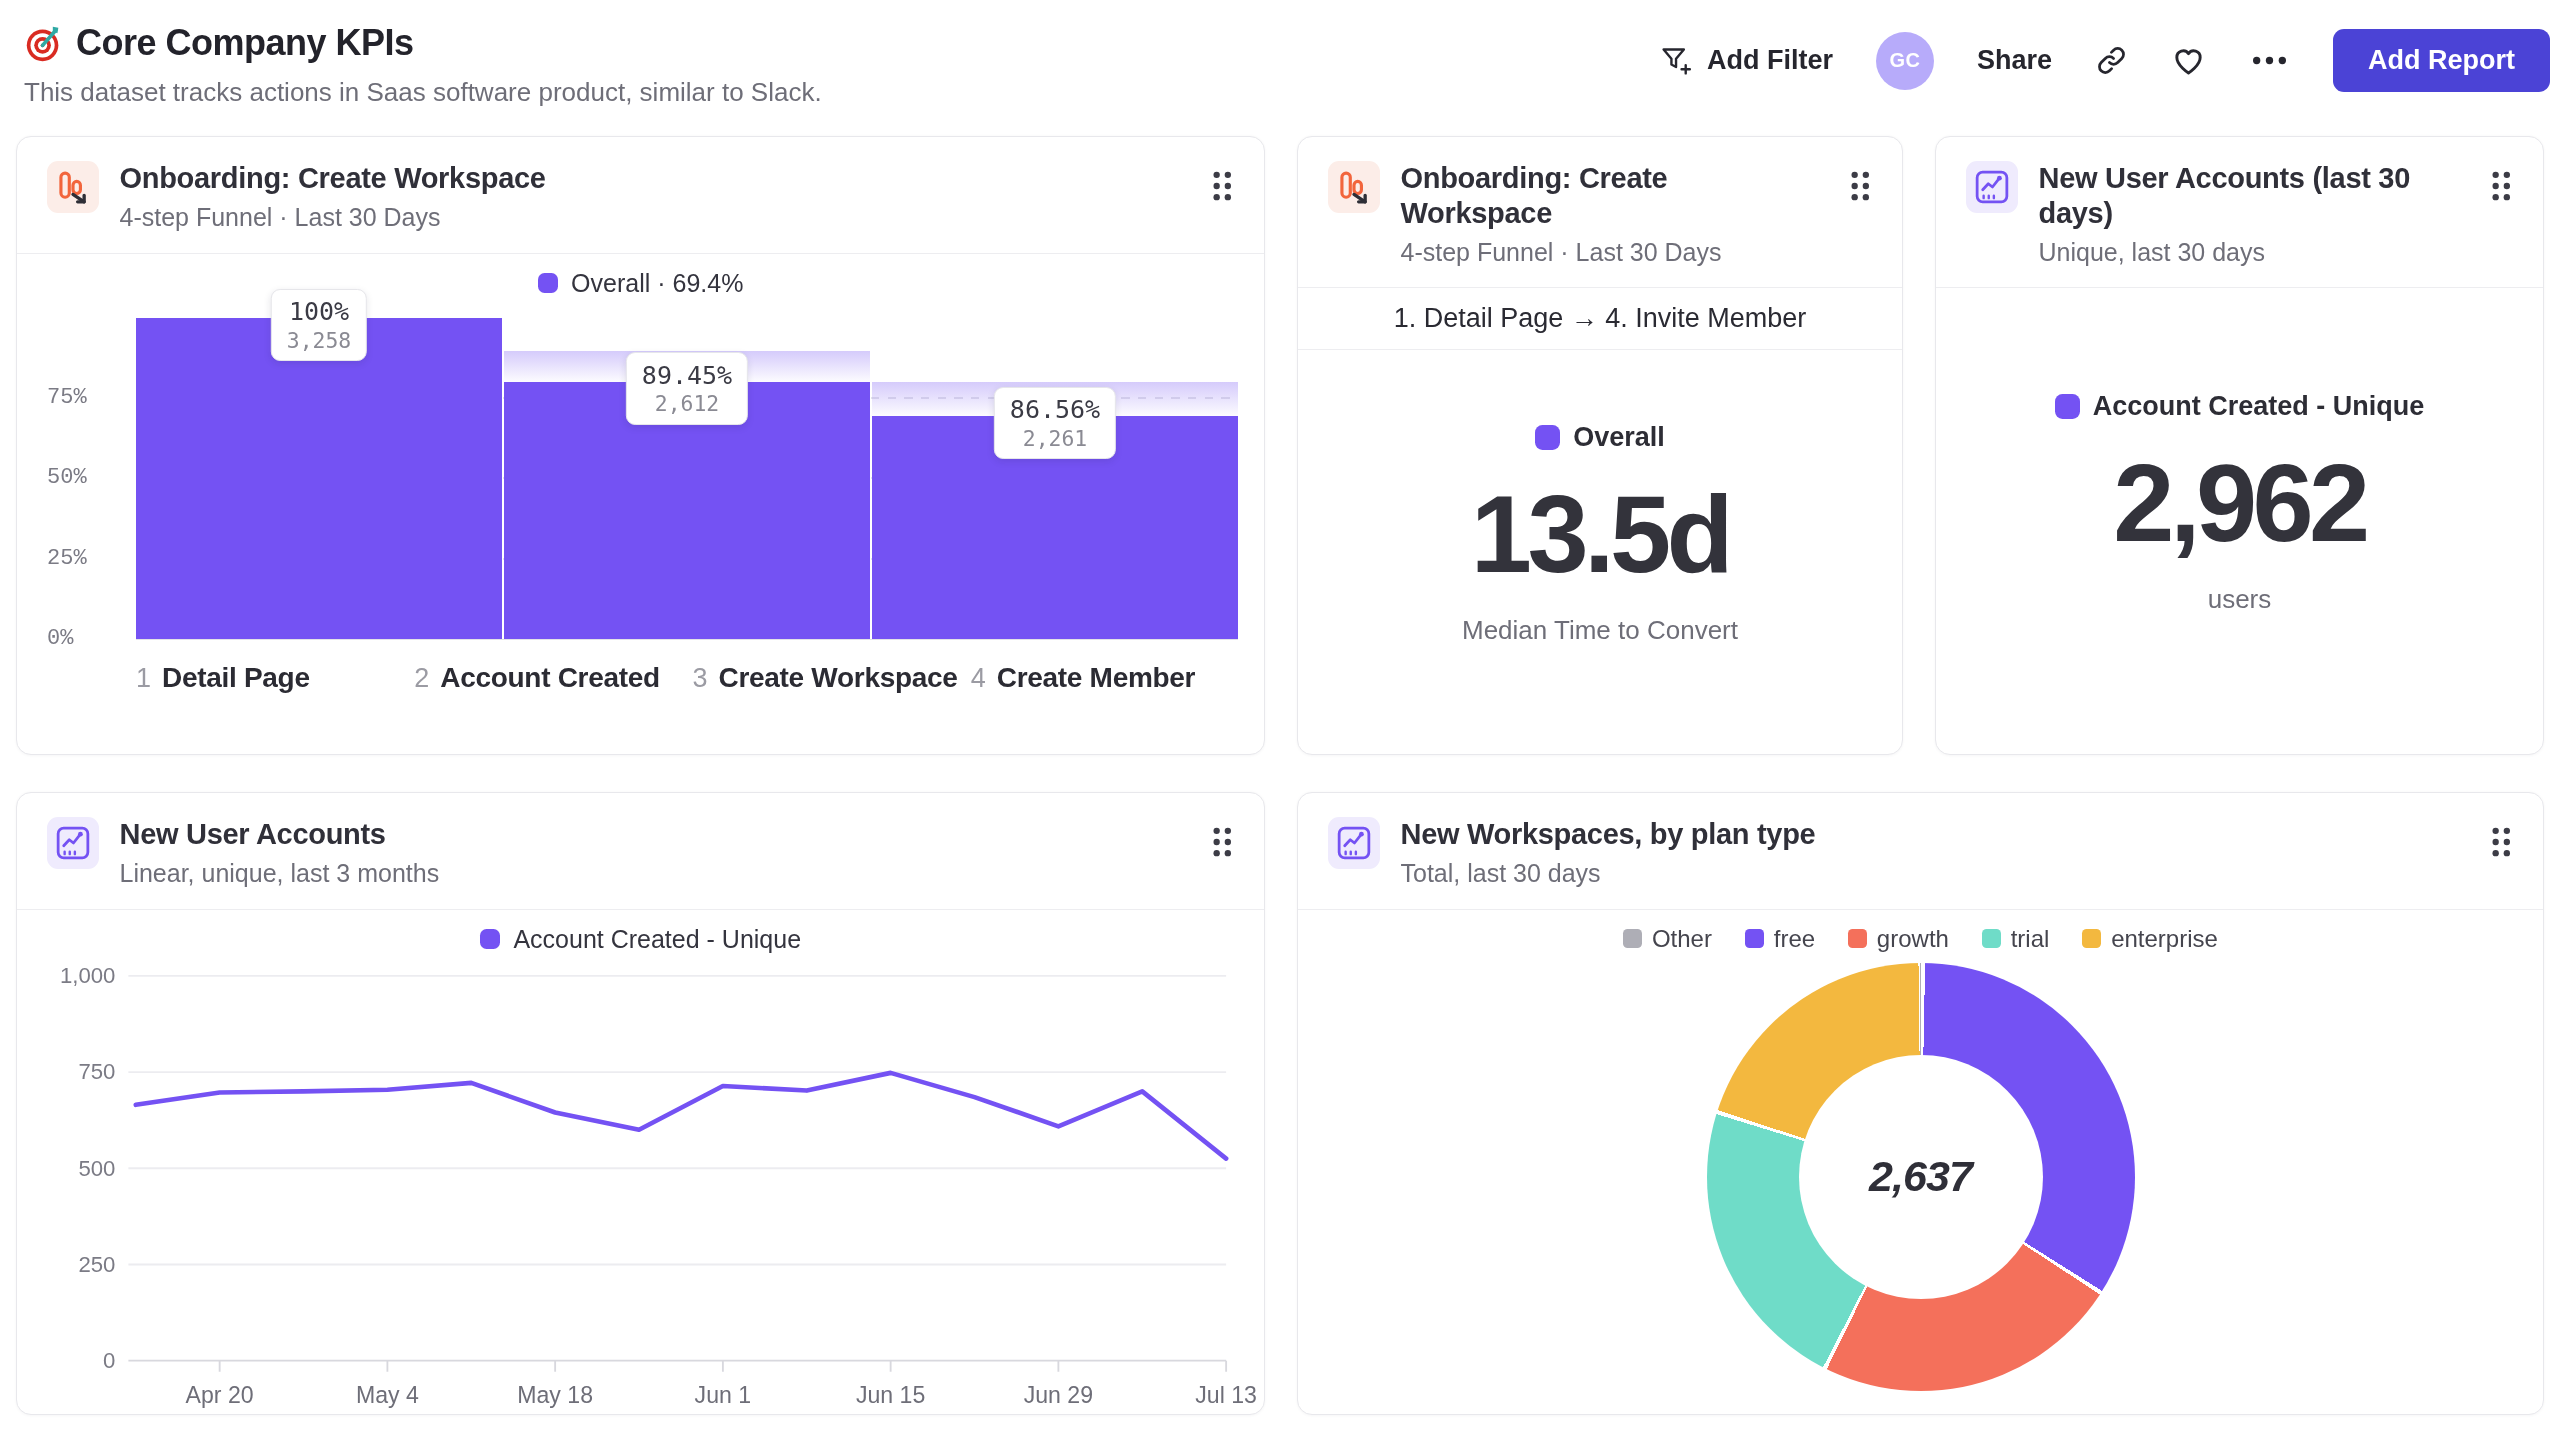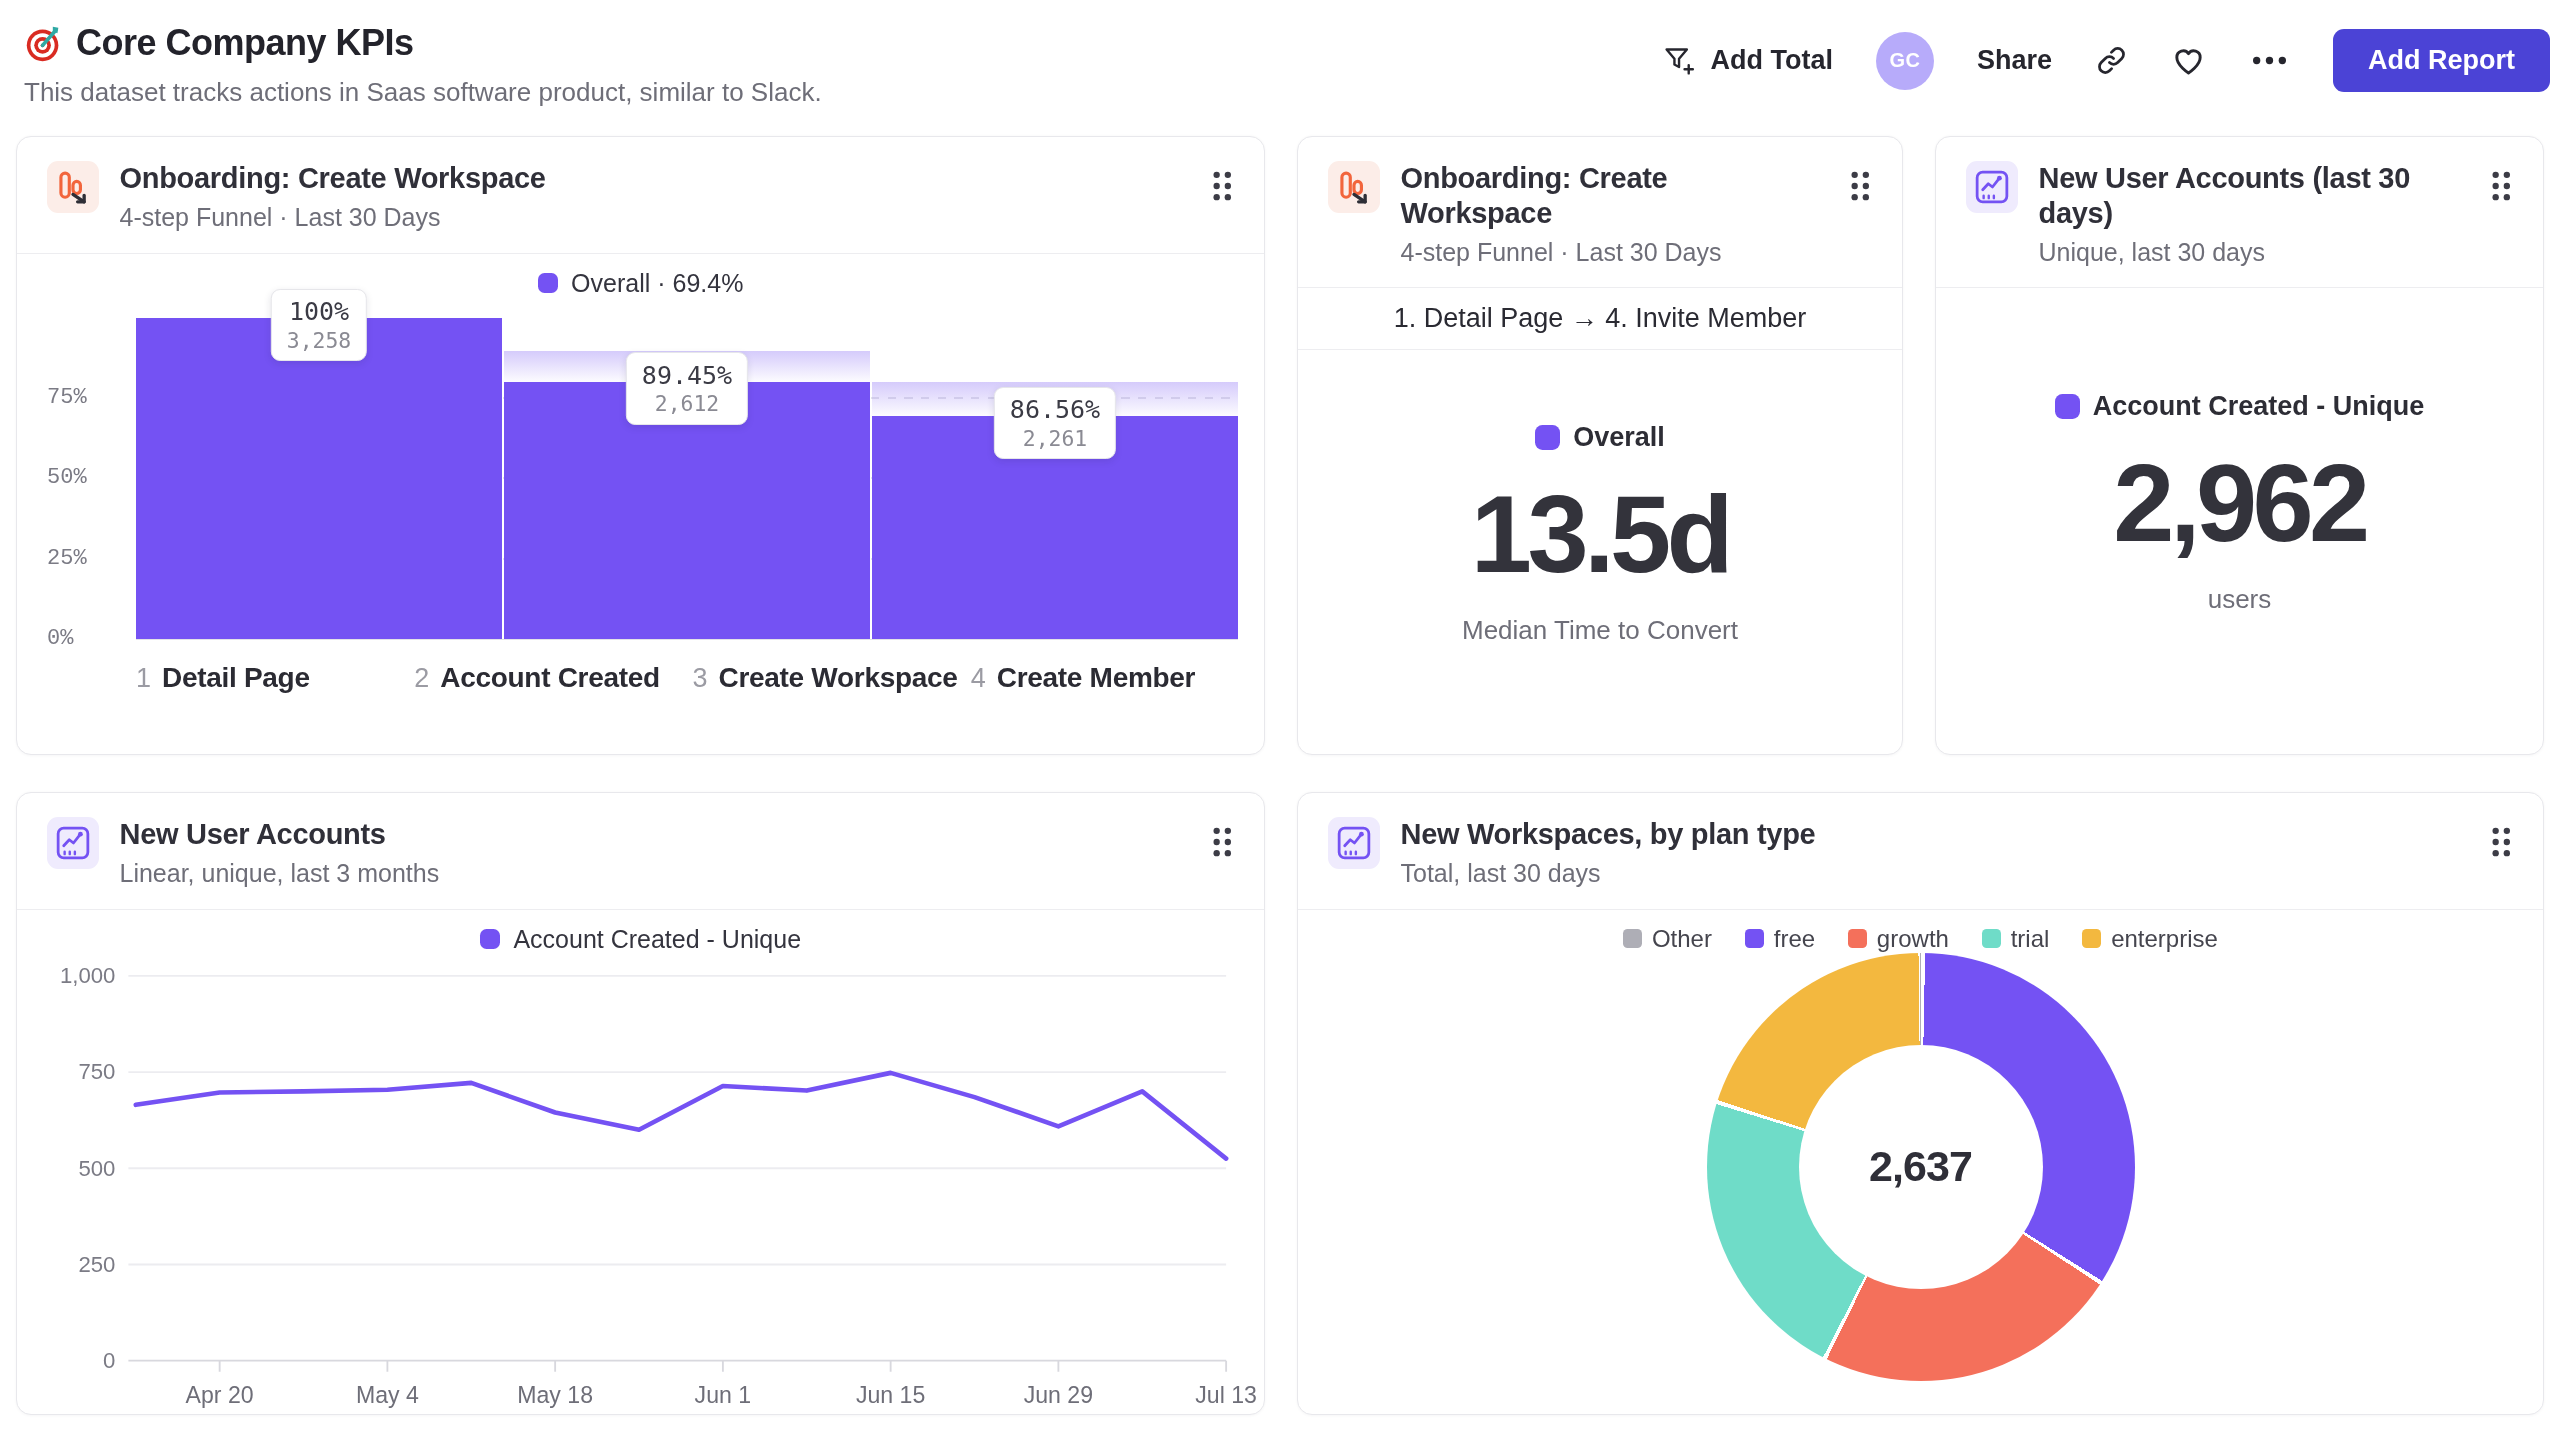--- a/index.html
+++ b/index.html
@@ -78,21 +78,21 @@
   .axisline{stroke:var(--baseline);stroke-width:2;}
   .axistick{stroke:var(--baseline);stroke-width:2;}
   .ytick{fill:var(--axis);font-size:24px;text-anchor:end;font-family:"Liberation Sans",sans-serif;}
   .xtick{fill:var(--muted);font-size:25px;text-anchor:middle;font-family:"Liberation Sans",sans-serif;}
   .dataline{fill:none;stroke:var(--accent);stroke-width:5;stroke-linejoin:round;stroke-linecap:round;}
   
   .donut-legend{display:flex;justify-content:center;align-items:center;gap:33px;margin-top:15px;}
   .legend-item{display:flex;align-items:center;gap:10.2px;cursor:pointer;}
   .swatch-sm{width:18.6px;height:18.6px;border-radius:4.6px;flex:none;}
   .legend-label{font-size:24px;color:#45454E;}
-  .donut-wrap{flex:1;display:flex;align-items:flex-start;justify-content:center;padding-bottom:13px;}
+  .donut-wrap{flex:1;display:flex;align-items:center;justify-content:center;padding-bottom:13px;font-style:italic;}
   .donut{width:428px;height:428px;border-radius:50%;display:flex;align-items:center;justify-content:center;}
   .donut-hole{width:244px;height:244px;border-radius:50%;background:#fff;display:flex;align-items:center;justify-content:center;}
   .donut-total{font-size:43px;font-weight:700;color:#2F2F38;letter-spacing:-0.9px;}
 </style>
 </head>
 <body>
 
 <header class="page-header">
   <div>
     <div class="title-row">
@@ -108,21 +108,21 @@
       <h1 class="page-title">Core Company KPIs</h1>
     </div>
     <p class="page-subtitle">This dataset tracks actions in Saas software product, similar to Slack.</p>
   </div>
   <div class="toolbar">
     <button class="tool-btn">
       <svg width="35" height="35" viewBox="0 0 38 38" fill="none">
         <path d="M5 7h22l-8.5 10v9l-5-2.6v-6.4L5 7z" stroke="#26262E" stroke-width="2.6" stroke-linejoin="round"></path>
         <path d="M29 24v9M24.5 28.5h9" stroke="#26262E" stroke-width="2.6" stroke-linecap="round"></path>
       </svg>
-      <span>Add Total</span>
+      <span>Add Filter</span>
     </button>
     <div class="avatar">GC</div>
     <button class="tool-text">Share</button>
     <button class="icon-btn">
       <svg width="33" height="33" viewBox="0 0 24 24" fill="none">
         <path d="M10.5 13.5a4.2 4.2 0 0 0 6 0l3-3a4.24 4.24 0 0 0-6-6l-1.6 1.6" stroke="#26262E" stroke-width="2" stroke-linecap="round"></path>
         <path d="M13.5 10.5a4.2 4.2 0 0 0-6 0l-3 3a4.24 4.24 0 0 0 6 6l1.6-1.6" stroke="#26262E" stroke-width="2" stroke-linecap="round"></path>
       </svg>
     </button>
     <button class="icon-btn">

